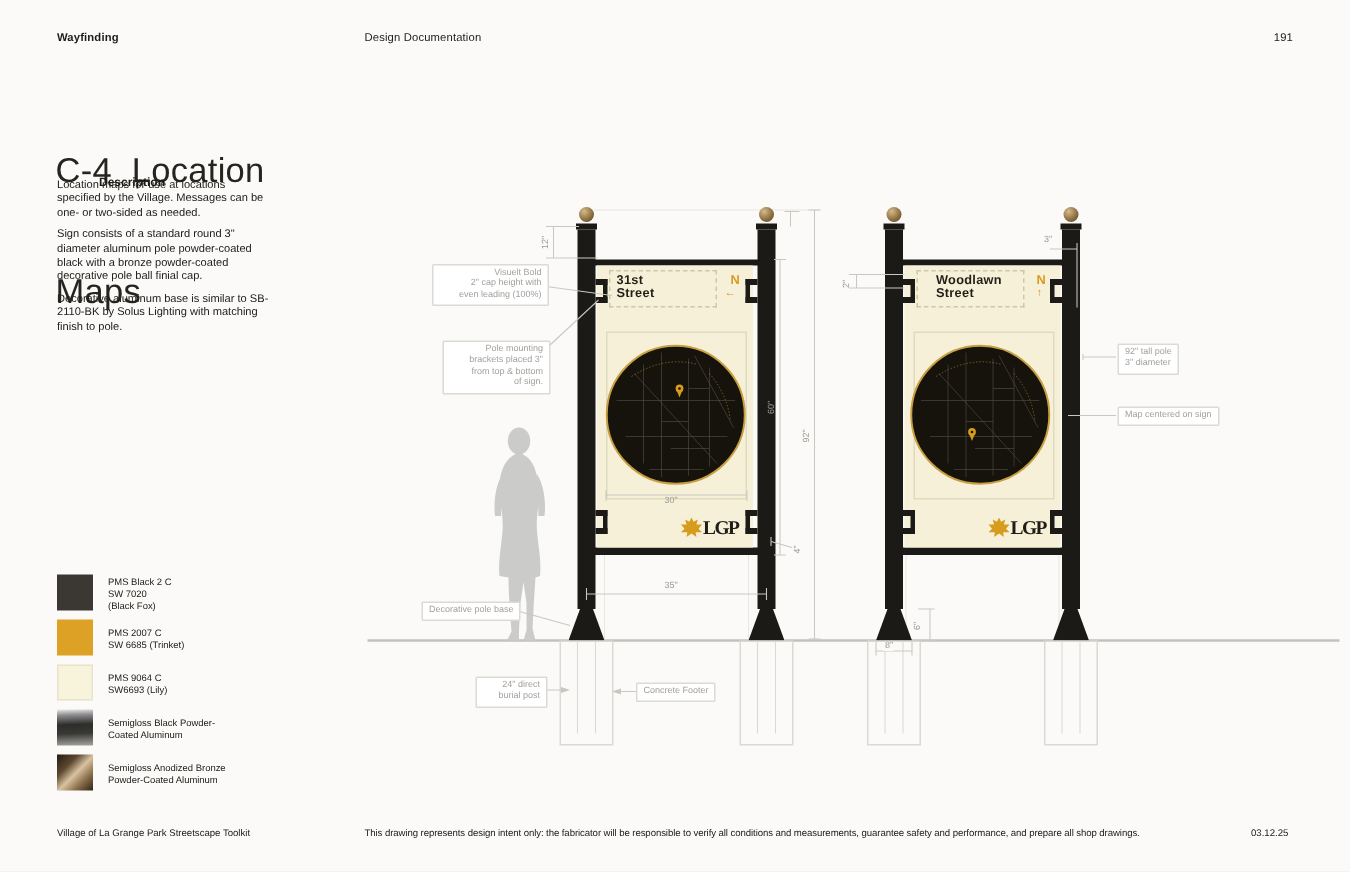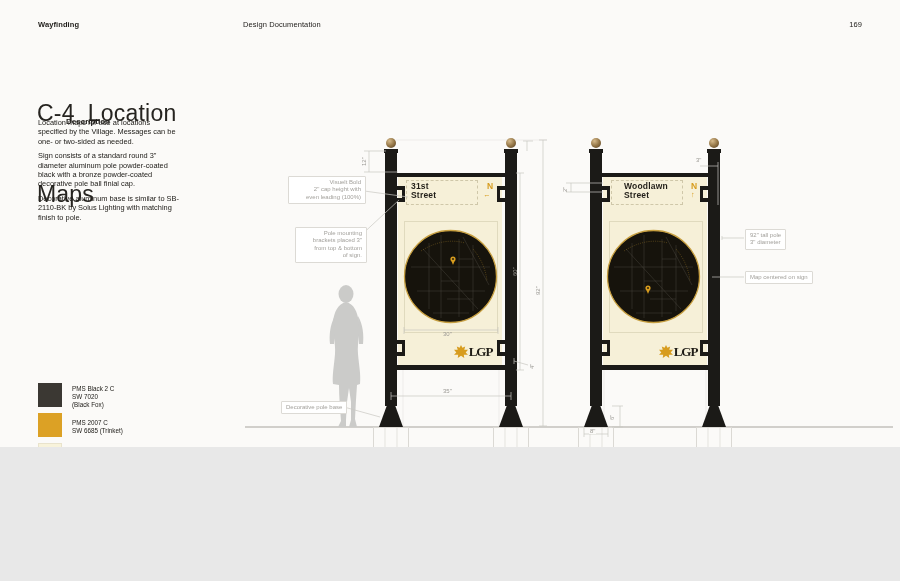--- a/index.html
+++ b/index.html
@@ -1,17 +1,17 @@
 <!DOCTYPE html>
 <html><head>
 <meta charset="utf-8">
 <style>
   html,body{margin:0;padding:0;}
   body{font-family:"Liberation Sans","DejaVu Sans",sans-serif;background:#e8e8e8;}
-  #page{position:relative;width:900px;height:447px;background:#FBFAF8;overflow:hidden;color:#1E1C19;}
+  #page{position:relative;width:900px;height:581px;background:#FBFAF8;overflow:hidden;color:#1E1C19;}
   .abs{position:absolute;}
   
   .hdr{font-size:7.5px;letter-spacing:.1px;}
   .b{font-weight:bold;}
   .title{font-size:23px;line-height:27px;letter-spacing:.2px;white-space:pre;color:#262420;}
   .desc-h{font-size:8px;font-weight:bold;margin-left:28px;}
   .desc p{margin:0 0 5px 0;font-size:7.4px;line-height:9.4px;color:#22201c;}
   .ftr{font-size:6.4px;color:#22201c;white-space:nowrap;}
   
   .sw{width:24px;height:24px;}
@@ -50,21 +50,21 @@
   .rot{transform:rotate(-90deg);transform-origin:left top;}
   svg.overlay{position:absolute;left:0;top:0;pointer-events:none;}
 </style>
 </head>
 <body>
 
 <div id="page">
 
   <div class="abs hdr b" style="left:38px;top:20px;">Wayfinding</div>
   <div class="abs hdr" style="left:243px;top:20px;">Design Documentation</div>
-  <div class="abs hdr" style="left:840px;top:20px;width:22px;text-align:right;">169</div>
+  <div class="abs hdr" style="left:840px;top:20px;width:22px;text-align:right;">191</div>
 
   <div class="abs title" style="left:37px;top:46px;">
     <div>C-4  Location</div>
     <div>Maps</div>
   </div>
 
   <div class="abs desc-h" style="left:38px;top:117px;">Description</div>
   <div class="abs desc" style="left:38px;top:118px;width:142px;">
     <p>Location maps for use at locations specified by the Village. Messages can be one- or two-sided as needed.</p>
     <p>Sign consists of a standard round 3" diameter aluminum pole powder-coated black with a bronze powder-coated decorative pole ball finial cap.</p>

